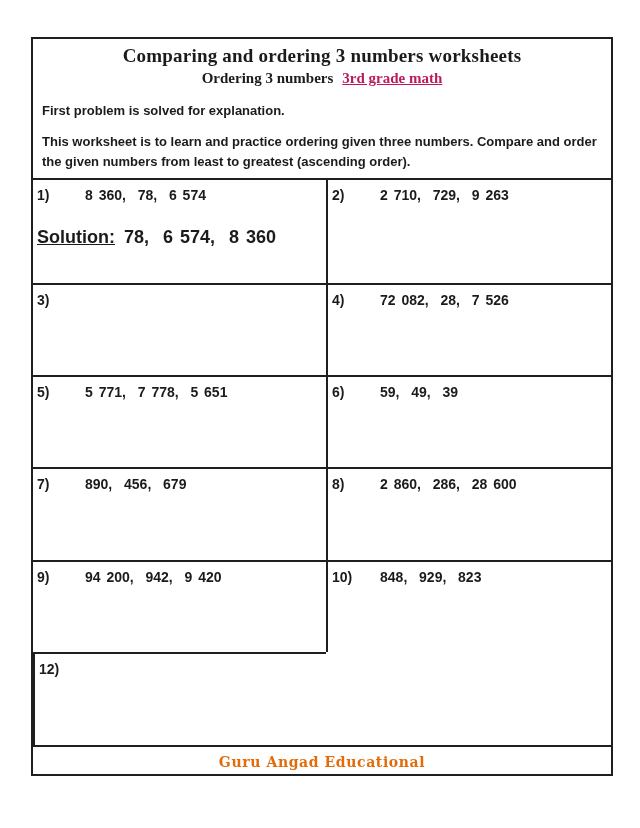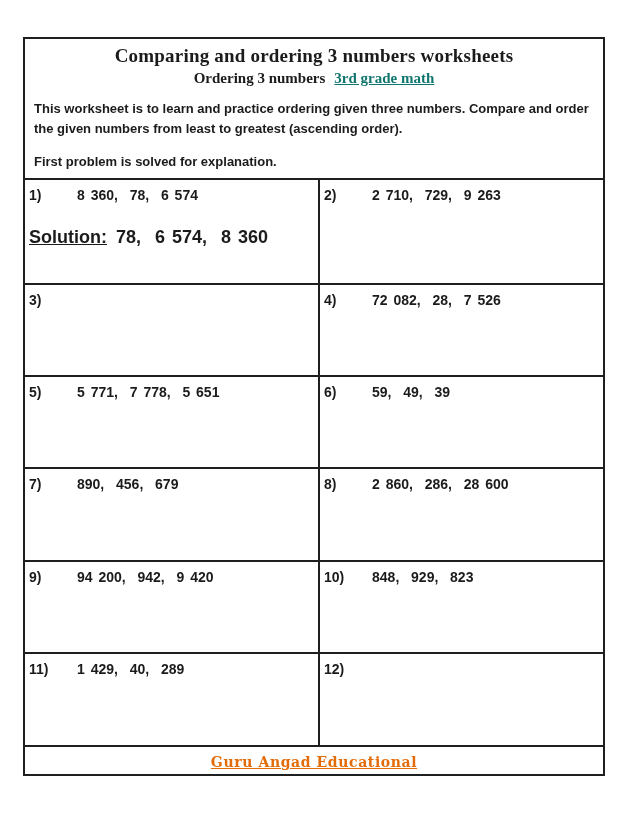--- a/index.html
+++ b/index.html
@@ -5,21 +5,21 @@
   * { margin: 0; padding: 0; box-sizing: border-box; }
   html, body { background: #ffffff; }
   body {
     width: 640px; height: 828px;
     font-family: "Liberation Sans", sans-serif;
     color: #1b1b1b;
     position: relative;
   }
   .sheet {
     position: absolute;
-    left: 23px; top: 37px;
+    left: 31px; top: 37px;
     width: 582px; height: 739px;
     border: 2px solid #1f1f1f;
     background: #ffffff;
   }
   
   .header { height: 139px; overflow: hidden; }
   .title {
     margin-top: 5px;
     text-align: center;
     font-family: "Liberation Serif", serif;
@@ -29,21 +29,21 @@
     letter-spacing: 0.2px;
   }
   .subtitle {
     text-align: center;
     font-family: "Liberation Serif", serif;
     font-weight: 700;
     font-size: 15px;
     line-height: 20px;
   }
   .grade-link {
-    color: #0f766e;
+    color: #be185d;
     text-decoration: underline;
     margin-left: 9px;
     cursor: pointer;
   }
   .intro {
     padding: 0 9px;
     font-size: 13px;
     font-weight: 700;
     line-height: 20px;
   }
@@ -86,35 +86,34 @@
     border-top: 2px solid #1f1f1f;
     height: 31px;
     display: flex;
     align-items: center;
     justify-content: center;
     font-family: "DejaVu Serif", serif;
     font-weight: 700;
     font-size: 14px;
     letter-spacing: 0.6px;
     color: #E36C0A;
-    text-decoration: underline;
   }
 </style>
 </head>
 <body>
 
 <div class="sheet">
 
   <div class="header">
     <div class="title">Comparing and ordering 3 numbers worksheets</div>
     <div class="subtitle">
       <span>Ordering 3 numbers</span><a class="grade-link">3rd grade math</a>
     </div>
+    <p class="intro note">First problem is solved for explanation.</p>
     <p class="intro first">This worksheet is to learn and practice ordering given three numbers. Compare and order the given numbers from least to greatest (ascending order).</p>
-    <p class="intro note">First problem is solved for explanation.</p>
   </div>
 
   <div class="grid">
 
     <div class="cell">
       <div class="pline">
         <span class="pnum">1)</span>
         <span class="ptext">8 360,  78,  6 574</span>
       </div>
       <div class="solution">
@@ -172,26 +171,20 @@
         <span class="ptext">94 200,  942,  9 420</span>
       </div>
     </div>
     <div class="cell right">
       <div class="pline">
         <span class="pnum">10)</span>
         <span class="ptext">848,  929,  823</span>
       </div>
     </div>
 
-    <div class="cell">
-      <div class="pline">
-        <span class="pnum">11)</span>
-        <span class="ptext">1 429,  40,  289</span>
-      </div>
-    </div>
     <div class="cell right">
       <div class="pline">
         <span class="pnum">12)</span>
       </div>
     </div>
 
   </div>
 
   <div class="footer">Guru Angad Educational</div>
 

